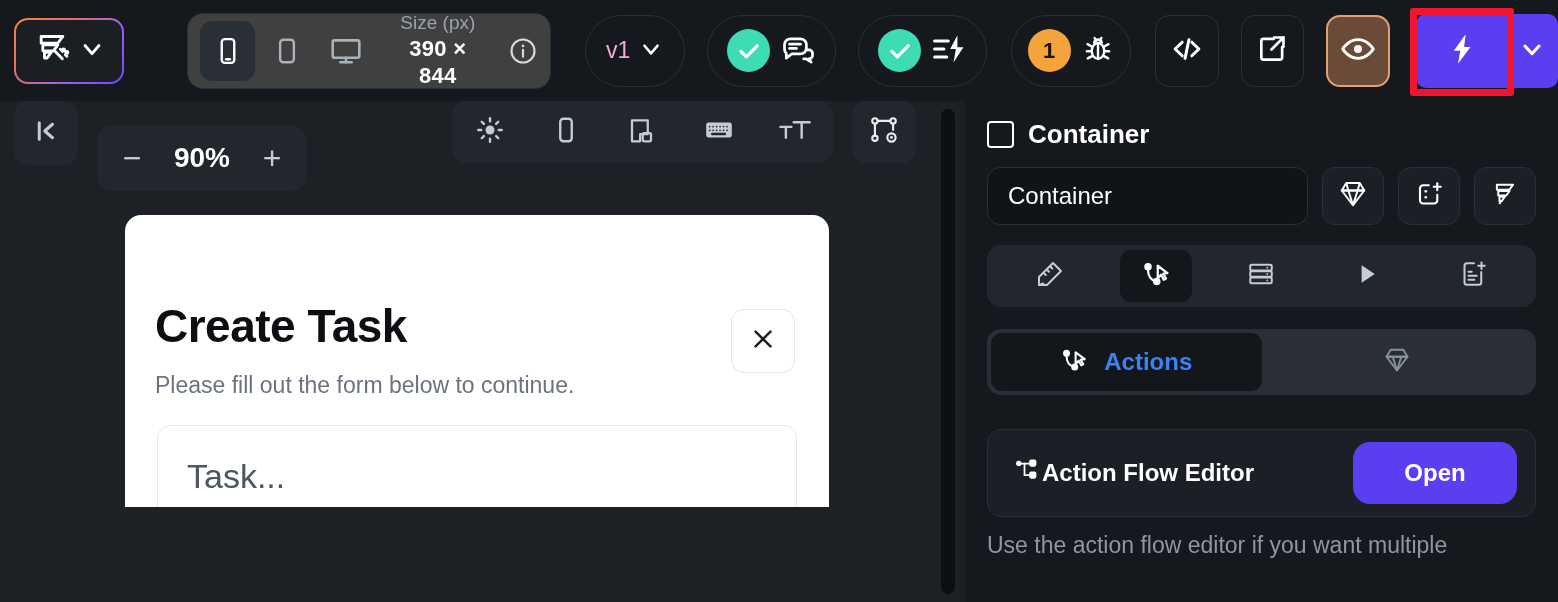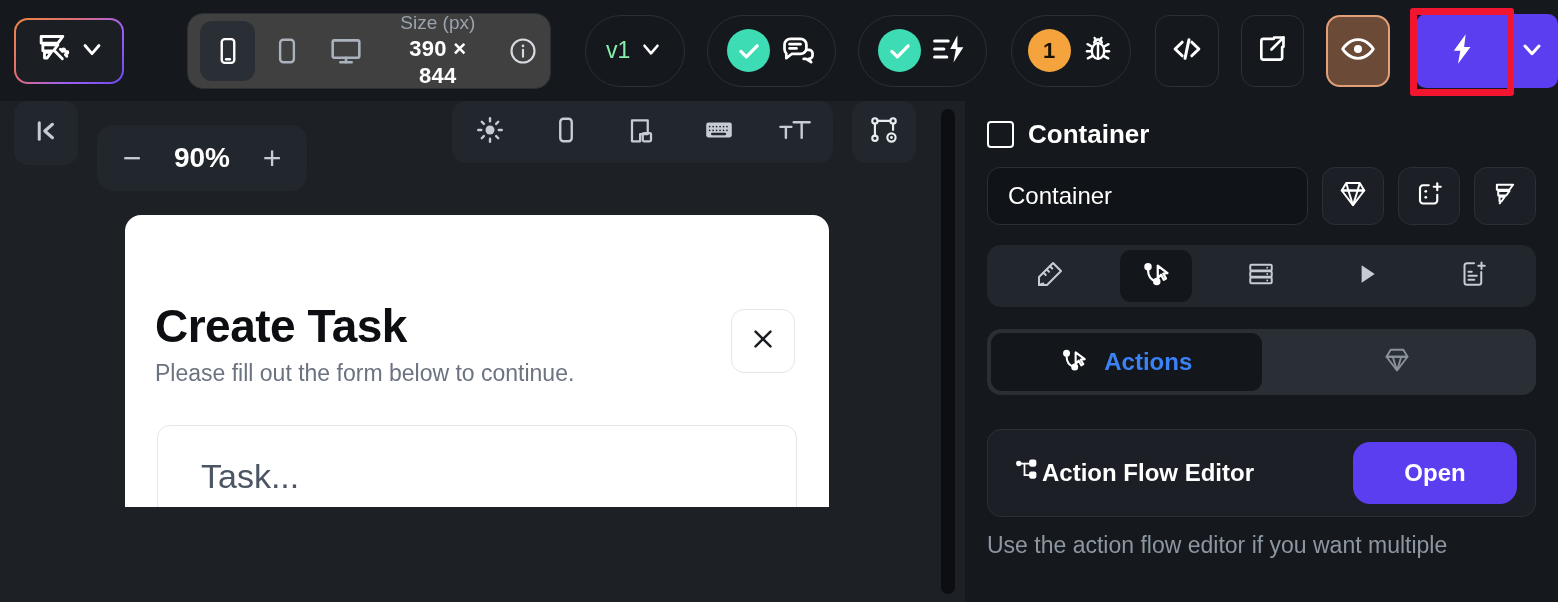--- a/index.html
+++ b/index.html
@@ -47,21 +47,21 @@
   .size-label .cap { color: #9aa3ad; font-size: 19px; }
   .size-label .val { color: #ffffff; font-size: 22px; font-weight: bold; letter-spacing: .3px; }
   .info-ic { margin-left: 18px; display: flex; align-items: center; }
 
   .pill {
     display: flex; align-items: center; justify-content: center; gap: 10px;
     border: 1px solid #2b3036; border-radius: 999px;
     height: 72px; background: #15181c;
   }
   .pill.ver { margin-left: 34px; width: 104px; gap: 8px; }
-  .pill.ver .vtext { color: #86efac; font-size: 23px; font-weight: 500; }
+  .pill.ver .vtext { color: #f9a8d4; font-size: 23px; font-weight: 500; }
   .pill.chat { margin-left: 22px; width: 134px; }
   .pill.flash { margin-left: 22px; width: 134px; }
   .pill.bug { margin-left: 24px; width: 124px; }
 
   .dot {
     width: 43px; height: 43px; border-radius: 50%;
     display: flex; align-items: center; justify-content: center;
   }
   .dot.teal { background: #3ddcb5; }
   .dot.orange { background: #f5a33c; color: #1b1200; font-weight: bold; font-size: 22px; }
@@ -136,33 +136,33 @@
     position: absolute; left: 125px; top: 114px;
     width: 704px; height: 292px;
     background: #ffffff; border-radius: 16px 16px 0 0;
     overflow: hidden;
   }
   .modal-title {
     position: absolute; left: 30px; top: 84px;
     font-size: 46px; font-weight: bold; color: #0c0e11; letter-spacing: -.5px;
   }
   .modal-sub {
-    position: absolute; left: 30px; top: 145px;
+    position: absolute; left: 30px; top: 157px;
     font-size: 23px; color: #6b7280;
   }
   .modal-close {
     position: absolute; right: 34px; top: 94px;
     width: 64px; height: 64px; border-radius: 13px;
     border: 1px solid #e3e6ea; background: #fff;
     display: flex; align-items: center; justify-content: center;
   }
   .field {
     position: absolute; left: 32px; width: 640px;
     border: 1px solid #e3e6ea; border-radius: 13px; background: #fff;
-    display: flex; align-items: center; padding-left: 43px;
+    display: flex; align-items: center; padding-left: 29px;
   }
   .field.task { top: 210px; height: 102px; }
   .field.desc { top: 338px; height: 102px; }
   .field .ph { font-size: 34px; color: #4b5563; }
 
   
   .divider {
     position: absolute; left: 935px; top: 101px; width: 30px; height: 501px;
     background: #1d2126;
   }

